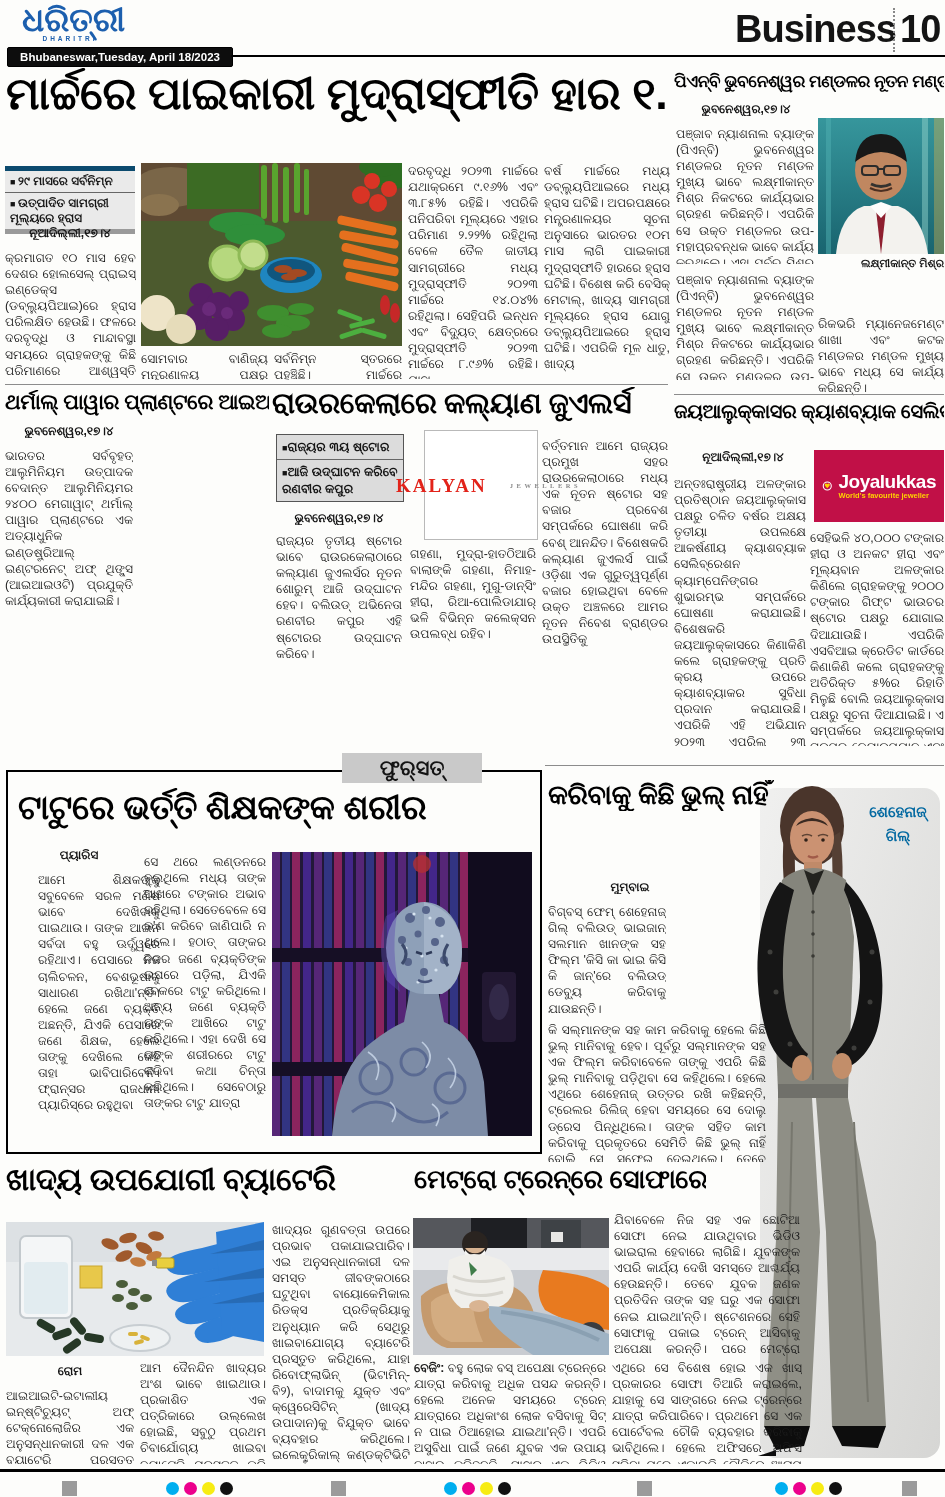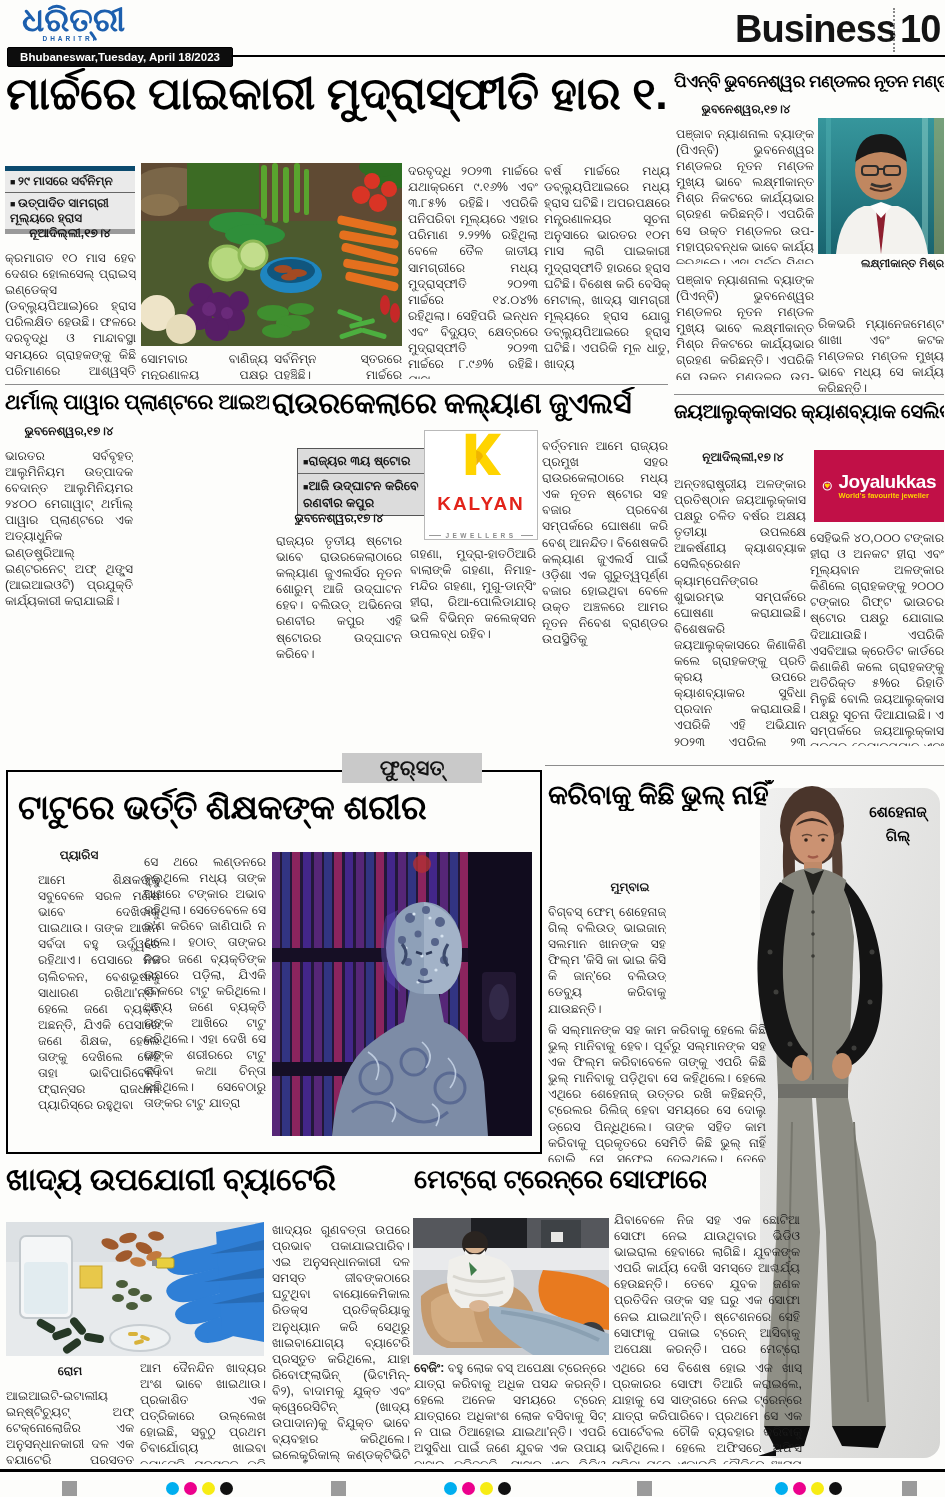--- a/index.html
+++ b/index.html
@@ -23,32 +23,32 @@
   .kbox .row::before{content:"■";font-size:9px;}
   .photo{overflow:hidden;}
   
   .mlogo{font-size:33px;font-weight:bold;color:#1c5fae;line-height:0.95;white-space:nowrap;}
   .mlogo-sub{font-size:6.5px;letter-spacing:3px;color:#1c5fae;font-weight:bold;text-align:center;width:96px;}
   .datestrip{background:#0d0d0d;color:#fff;font-size:11.5px;font-weight:bold;text-align:center;
              line-height:18px;border-radius:2px;white-space:nowrap;overflow:hidden;border:1px solid #000;}
   .bizname{font-size:38px;font-weight:bold;letter-spacing:-1px;white-space:nowrap;}
   .dotsep{border-left:2px dotted #888;}
   
-  .kallogo{background:#fff;border:1px solid #b9b9b9;display:flex;flex-direction:column;align-items:center;justify-content:center;gap:19px;}
+  .kallogo{background:#fff;border:1px solid #b9b9b9;display:flex;flex-direction:row;align-items:center;justify-content:center;gap:19px;font-family:Liberation Serif, serif;}
   .kalname{color:#e2231a;font-weight:bold;font-size:19px;letter-spacing:2px;line-height:1;}
   .kalsub{display:flex;align-items:center;gap:4px;width:92%;color:#8a8a8a;font-size:6.5px;letter-spacing:3.5px;font-weight:bold;}
   .kalsub::before,.kalsub::after{content:"";height:1px;background:#9a9a9a;flex:1;}
   
   .joylogo{background:#c11047;display:flex;align-items:center;gap:6px;padding:0 8px;box-sizing:border-box;}
   .joyname{color:#fff;font-weight:bold;font-size:19px;letter-spacing:-0.5px;line-height:1.05;white-space:nowrap;}
   .joytag{color:#ffd200;font-size:7.5px;font-weight:bold;white-space:nowrap;}
   
   .fursatbox{border:2px solid #000;}
   .fursatlabel{background:#c9c9c9;font-size:21px;font-weight:bold;text-align:center;line-height:30px;white-space:nowrap;overflow:hidden;}
-  .sheh-label{font-size:15px;font-weight:bold;text-align:center;line-height:1.6;color:#000000;}
+  .sheh-label{font-size:15px;font-weight:bold;text-align:center;line-height:1.6;color:#0369a1;}
   .bookwall{background:
      repeating-linear-gradient(90deg,#6a2d8f 0 8px,#241a3c 8px 10px,#3a3f9e 10px 18px,#241a3c 18px 20px,#b02a6e 20px 28px,#241a3c 28px 31px,#512da8 31px 39px,#241a3c 39px 42px);}
   .regsq{width:15px;height:15px;background:#9b9b9b;}
   .regdot{width:13px;height:13px;border-radius:50%;}
 </style>
 </head>
 <body>
 
 <div class="page">
 
@@ -184,21 +184,21 @@
   <div class="abs bt" style="left:818px;top:274px;width:126px;height:106px;margin-top:42px;">ରିକଭରି ମ୍ୟାନେଜମେଣ୍ଟ ଶାଖା ଏବଂ କଟକ ମଣ୍ଡଳର ମଣ୍ଡଳ ମୁଖ୍ୟ ଭାବେ ମଧ୍ୟ ସେ କାର୍ଯ୍ୟ କରିଛନ୍ତି।</div>
 
   <div class="abs hair" style="left:5px;top:384px;width:663px;height:1px;"></div>
   <div class="abs hair" style="left:674px;top:394px;width:270px;height:1px;"></div>
 
   <div class="abs hl" style="left:5px;top:390px;width:264px;height:30px;font-size:21px;">ଥର୍ମାଲ୍ ପାୱାର ପ୍ଲାଣ୍ଟରେ ଆଇଆଇଓଟି</div>
   <div class="abs dl" style="left:5px;top:424px;width:128px;"><span>ଭୁବନେଶ୍ୱର,୧୭।୪</span></div>
   <div class="abs bt" style="left:5px;top:448px;width:128px;height:298px;">ଭାରତର ସର୍ବବୃହତ୍ ଆଲୁମିନିୟମ ଉତ୍ପାଦକ ବେଦାନ୍ତ ଆଲୁମିନିୟମର ୨୪୦୦ ମେଗାୱାଟ୍ ଥର୍ମାଲ୍ ପାୱାର ପ୍ଲାଣ୍ଟରେ ଏକ ଅତ୍ୟାଧୁନିକ ଇଣ୍ଡଷ୍ଟ୍ରିଆଲ୍ ଇଣ୍ଟରନେଟ୍ ଅଫ୍ ଥିଙ୍ଗ୍ସ (ଆଇଆଇଓଟି) ପ୍ରଯୁକ୍ତି କାର୍ଯ୍ୟକାରୀ କରାଯାଇଛି।</div>
 
   <div class="abs hl" style="left:272px;top:387px;width:396px;height:46px;font-size:29px;">ରାଉରକେଲାରେ କଲ୍ୟାଣ ଜୁଏଲର୍ସ</div>
-  <div class="abs kbox" style="left:276px;top:448px;width:126px;margin-left:21px;">
+  <div class="abs kbox" style="left:276px;top:434px;width:126px;">
     <div class="row">ରାଜ୍ୟର ୩ୟ ଷ୍ଟୋର</div>
     <div class="row">ଆଜି ଉଦ୍‌ଘାଟନ କରିବେ ରଣବୀର କପୁର</div>
   </div>
   <div class="abs dl" style="left:276px;top:511px;width:126px;"><span>ଭୁବନେଶ୍ୱର,୧୭।୪</span></div>
   <div class="abs bt" style="left:276px;top:533px;width:126px;height:213px;">ରାଜ୍ୟର ତୃତୀୟ ଷ୍ଟୋର ଭାବେ ରାଉରକେଲାଠାରେ କଲ୍ୟାଣ ଜୁଏଲର୍ସର ନୂତନ ଶୋରୁମ୍ ଆଜି ଉଦ୍‌ଘାଟନ ହେବ। ବଲିଉଡ୍ ଅଭିନେତା ରଣବୀର କପୁର ଏହି ଷ୍ଟୋରର ଉଦ୍‌ଘାଟନ କରିବେ।</div>
   <div class="abs kallogo" style="left:424px;top:430px;width:112px;height:108px;">
     <svg width="52" height="48" viewBox="0 0 100 92">
       <path d="M18,6 h22 v34 l26,-34 h26 l-32,42 32,44 h-26 l-26,-36 v36 h-22 z" fill="#ffd400"></path>
       <path d="M40,40 q14,4 14,14 l-14,18 z" fill="#f0b400"></path>
     </svg>

